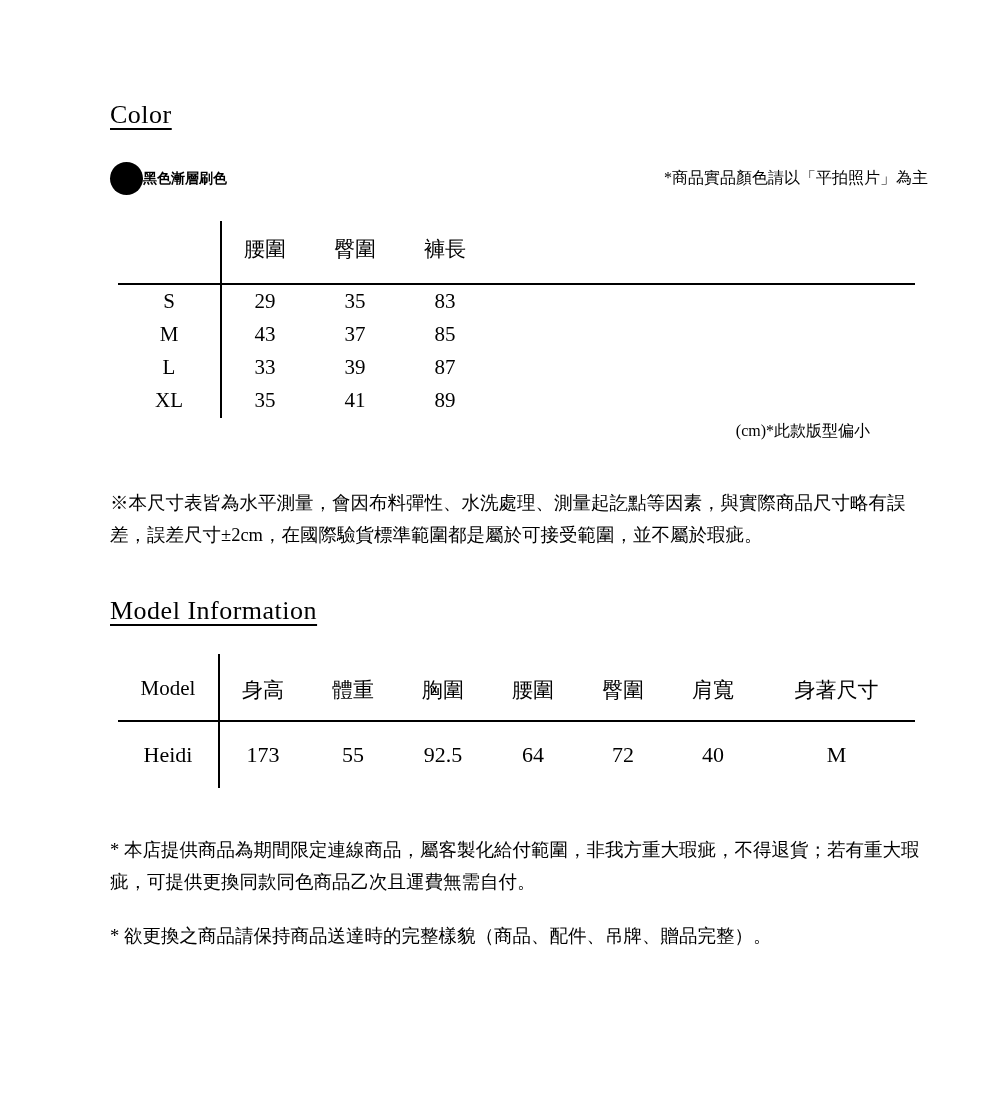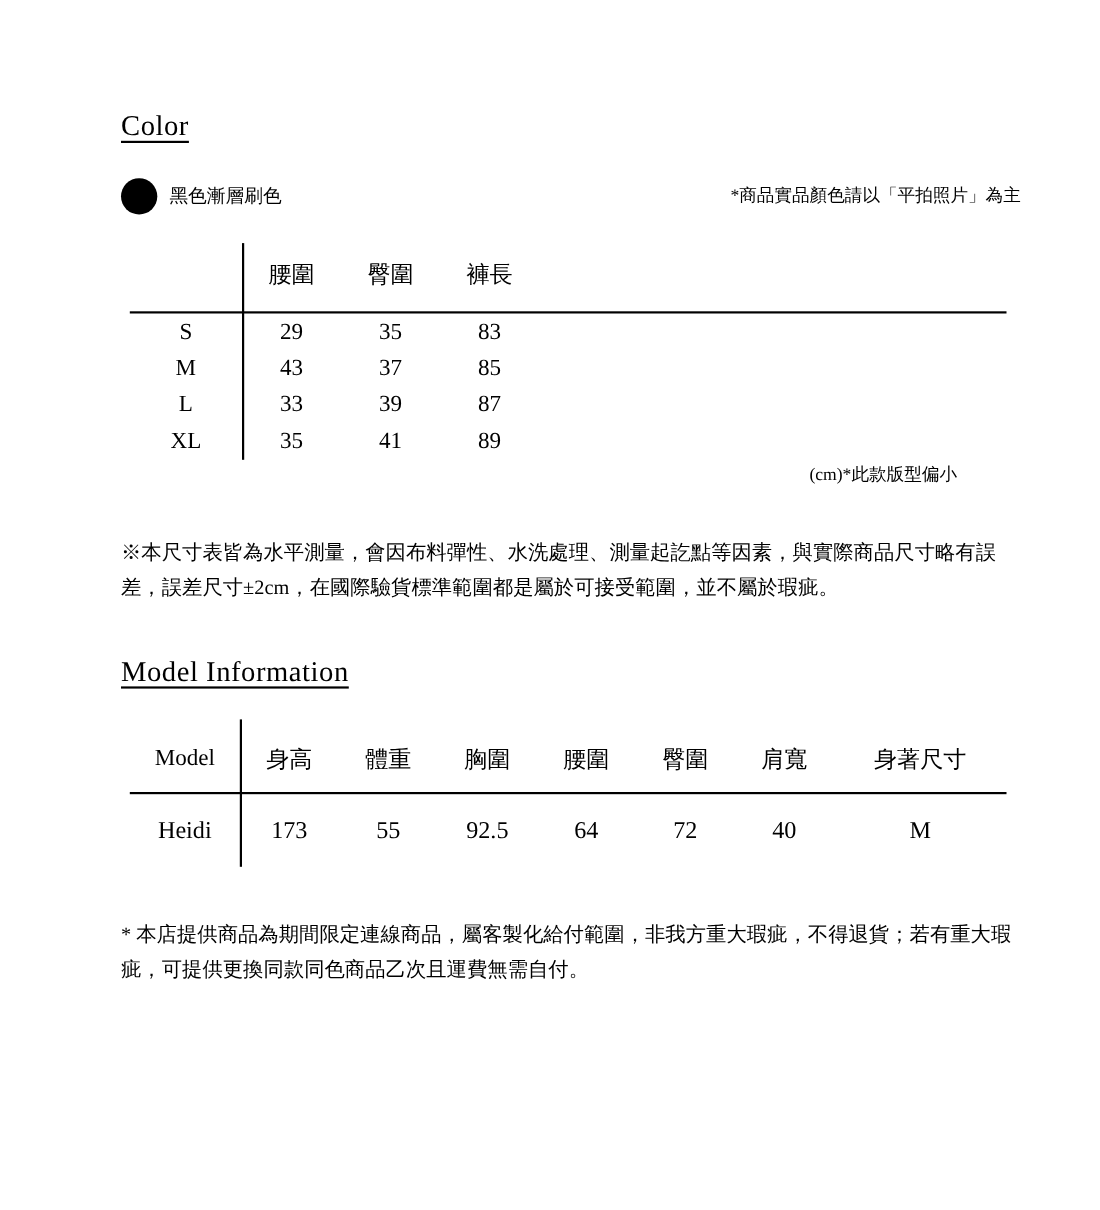--- a/index.html
+++ b/index.html
@@ -33,23 +33,22 @@
     width: 818px;
   }
   .swatch {
     width: 33px;
     height: 33px;
     border-radius: 50%;
     background: #000;
     flex: 0 0 auto;
   }
   .swatch-label {
-    margin-left: 11px;
-    font-size: 17px;
-    font-weight: 400;
+    font-size: 14px;
+    font-weight: 700;
   }
   .color-disclaimer {
     margin-left: auto;
     font-size: 16px;
     text-underline-offset: 4px;
   }
 
   
   .product-heading { margin-top: 44px; }
   .model-heading   { margin-top: 44px; }
@@ -226,15 +225,16 @@
       <div>92.5</div>
       <div>64</div>
       <div>72</div>
       <div>40</div>
       <div>M</div>
     </div>
   </div>
 
   <div class="footer-notes">
     <p class="footer-note">* 本店提供商品為期間限定連線商品，屬客製化給付範圍，非我方重大瑕疵，不得退貨；若有重大瑕疵，可提供更換同款同色商品乙次且運費無需自付。</p>
+    <p class="footer-note">* 欲更換之商品請保持商品送達時的完整樣貌（商品、配件、吊牌、贈品完整）。</p>
   </div>
 
 </div>
 
 </body></html>

